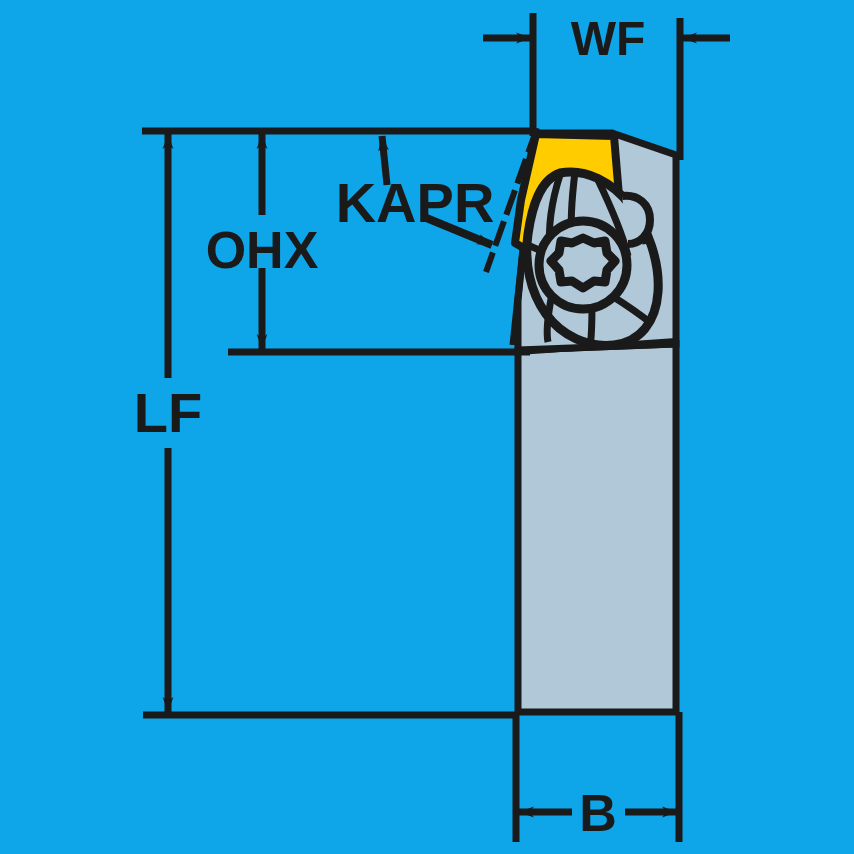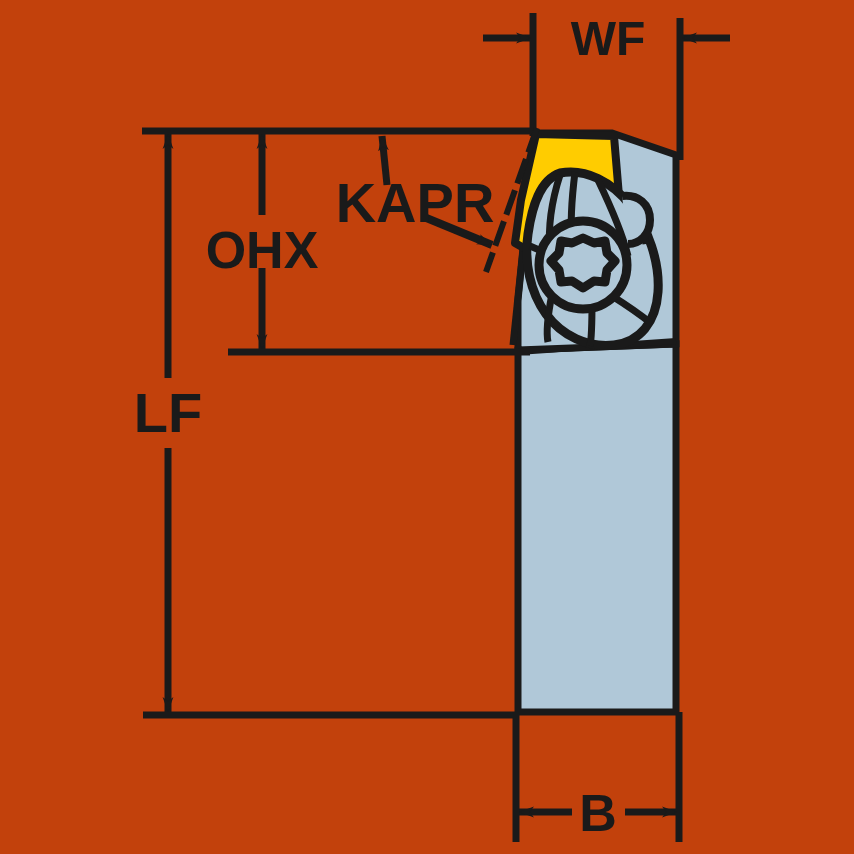--- a/index.html
+++ b/index.html
@@ -10,21 +10,21 @@
   body {
     width: 854px;
     height: 854px;
     font-family: "Liberation Sans", sans-serif;
     overflow: hidden;
   }
   #stage {
     position: relative;
     width: 854px;
     height: 854px;
-    background: #c2410c;
+    background: #0ea5e9;
   }
   #drawing {
     position: absolute;
     left: 0;
     top: 0;
     width: 854px;
     height: 854px;
   }
   .dim-label {
     font-family: "Liberation Sans", sans-serif;

